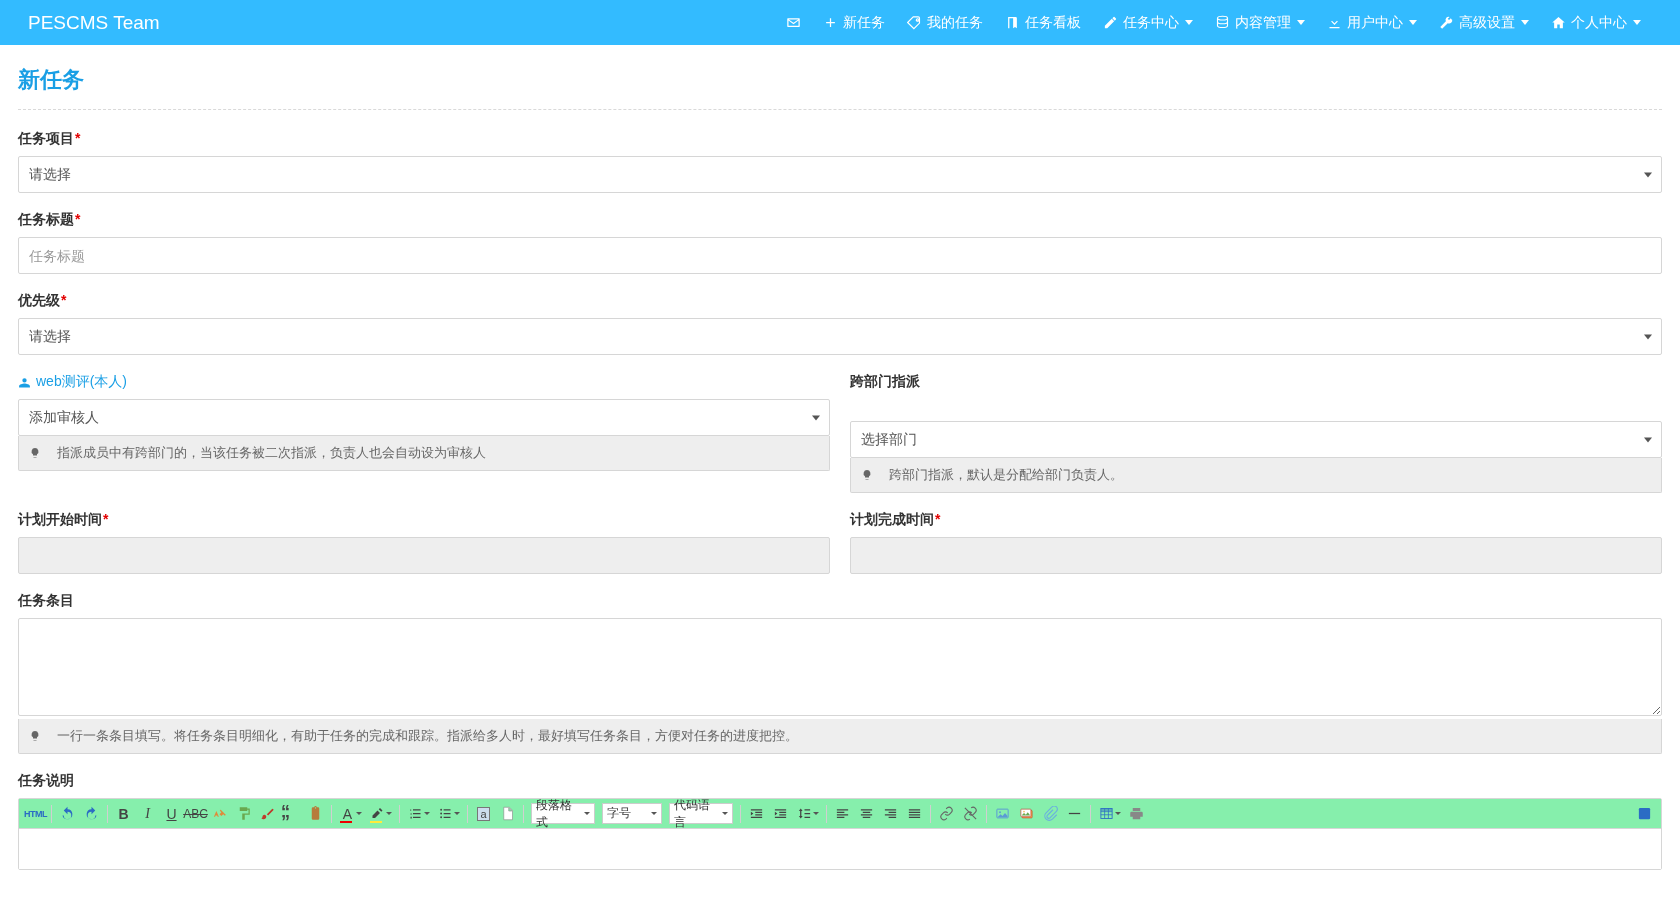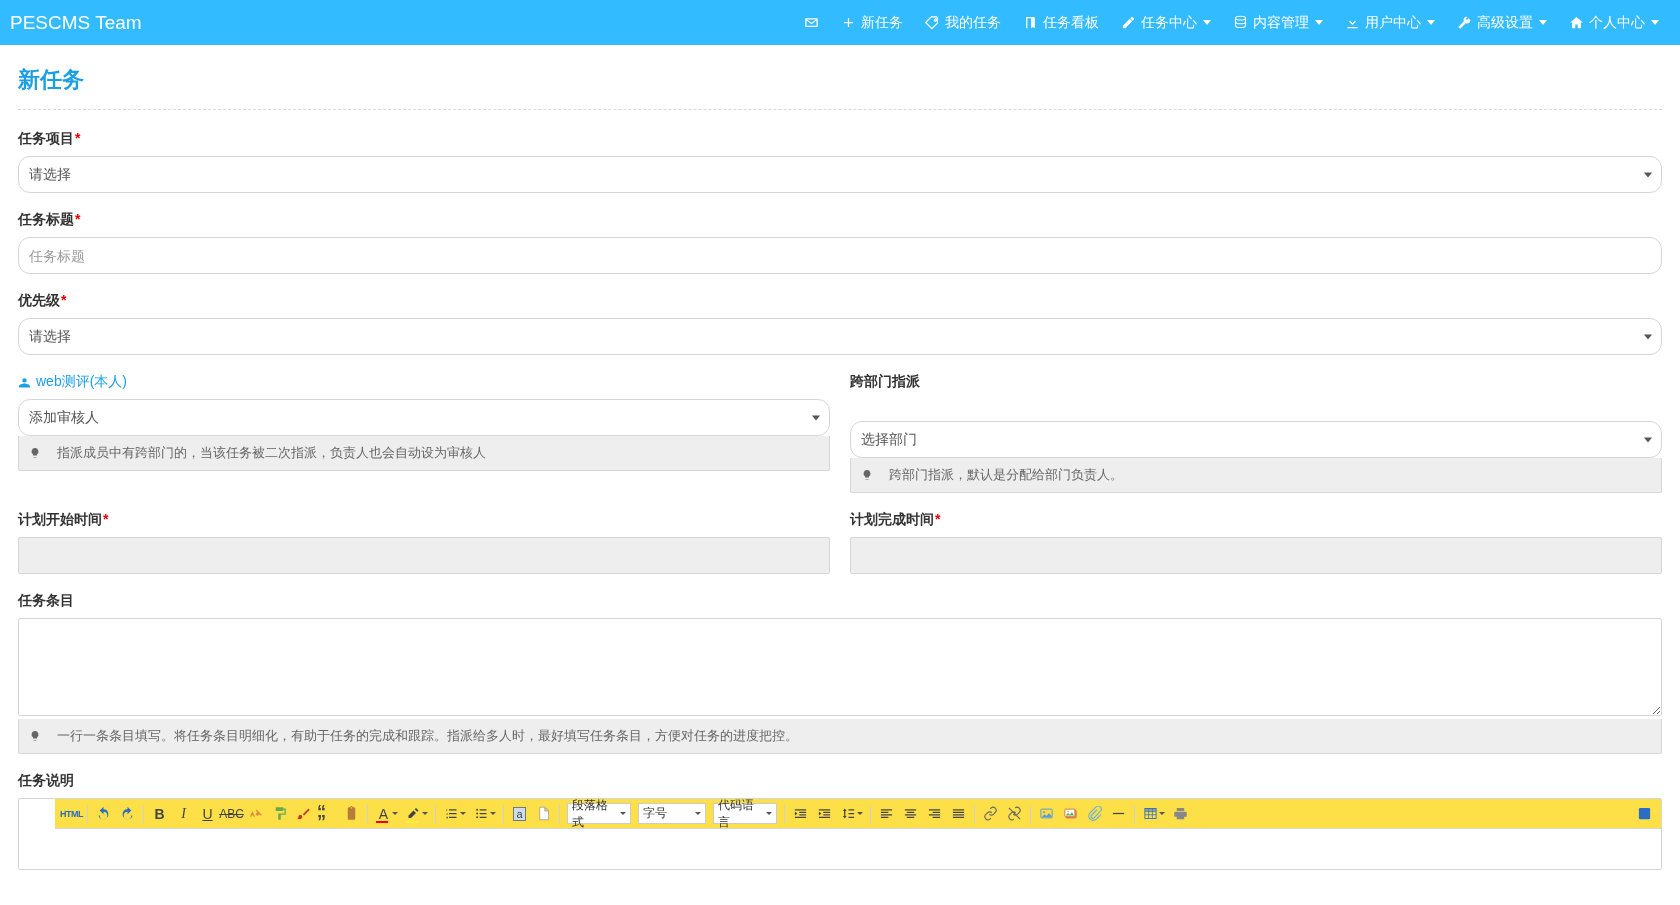--- a/index.html
+++ b/index.html
@@ -5,21 +5,21 @@
   * { box-sizing: border-box; margin: 0; padding: 0; }
   html, body { width: 1680px; font-family: "Segoe UI", Arial, "Microsoft YaHei", sans-serif; font-size: 14px; color: #333; background: #fff; }
 
   
   .topbar {
     height: 45px;
     background: #33bbff;
     color: #fff;
     display: flex;
     align-items: center;
-    padding: 0 10px;
+    padding: 0 28px;
   }
   .brand {
     font-size: 19px;
     font-weight: 500;
     flex: 0 0 auto;
   }
   .nav-spacer { flex: 1 1 auto; }
   .nav-items {
     display: flex;
     align-items: center;
@@ -72,21 +72,21 @@
     color: #333;
     margin-bottom: 8px;
     display: block;
   }
   .req { color: #e20000; margin-left: 1px; }
 
   .form-select, .form-input {
     width: 100%;
     height: 37px;
     border: 1px solid #d6d6d6;
-    border-radius: 12px;
+    border-radius: 2px;
     padding: 0 30px 0 10px;
     font-size: 14px;
     color: #555;
     background: #fff;
     position: relative;
   }
   .form-input::placeholder { color: #999; }
   .select-wrap { position: relative; }
   .select-wrap::after {
     content: "";
@@ -154,22 +154,21 @@
     border: 1px solid #d6d6d6;
     border-radius: 2px;
   }
   .editor-toolbar {
     display: flex;
     align-items: center;
     flex-wrap: nowrap;
     padding: 4px 6px;
     border-bottom: 1px solid #d6d6d6;
     gap: 3px;
-    background: #fde047;
-    margin-left: 36px;
+    background: #86efac;
   }
   .tb-btn {
     width: 21px; height: 21px;
     display: inline-flex;
     align-items: center;
     justify-content: center;
     border-radius: 2px;
     cursor: pointer;
     font-size: 12px;
     color: #444;
@@ -498,21 +497,21 @@
         <span class="tb-btn">
             <svg viewBox="0 0 24 24" fill="#888">
               <path d="M6 2h9l5 5v15H6zM14 3v5h5z" stroke="#888" stroke-width="1" fill="#fff"></path>
             </svg>
           </span>
         <span class="tb-sep"></span>
 
         <span class="tb-select" style="width:64px;">
             <span>段落格式</span>
           </span>
-        <span class="tb-select" style="width:68px;">
+        <span class="tb-select" style="width:60px;">
             <span>字号</span>
           </span>
         <span class="tb-select" style="width:64px;justify-content:flex-end;">
             <span>代码语言</span>
           </span>
         <span class="tb-sep"></span>
 
         <span class="tb-btn">
             <svg viewBox="0 0 24 24" fill="#444">
               <path d="M3 5h18v2H3zM10 9h11v2H10zM10 13h11v2H10zM3 17h18v2H3zM7 12l-4 3V9z"></path>

